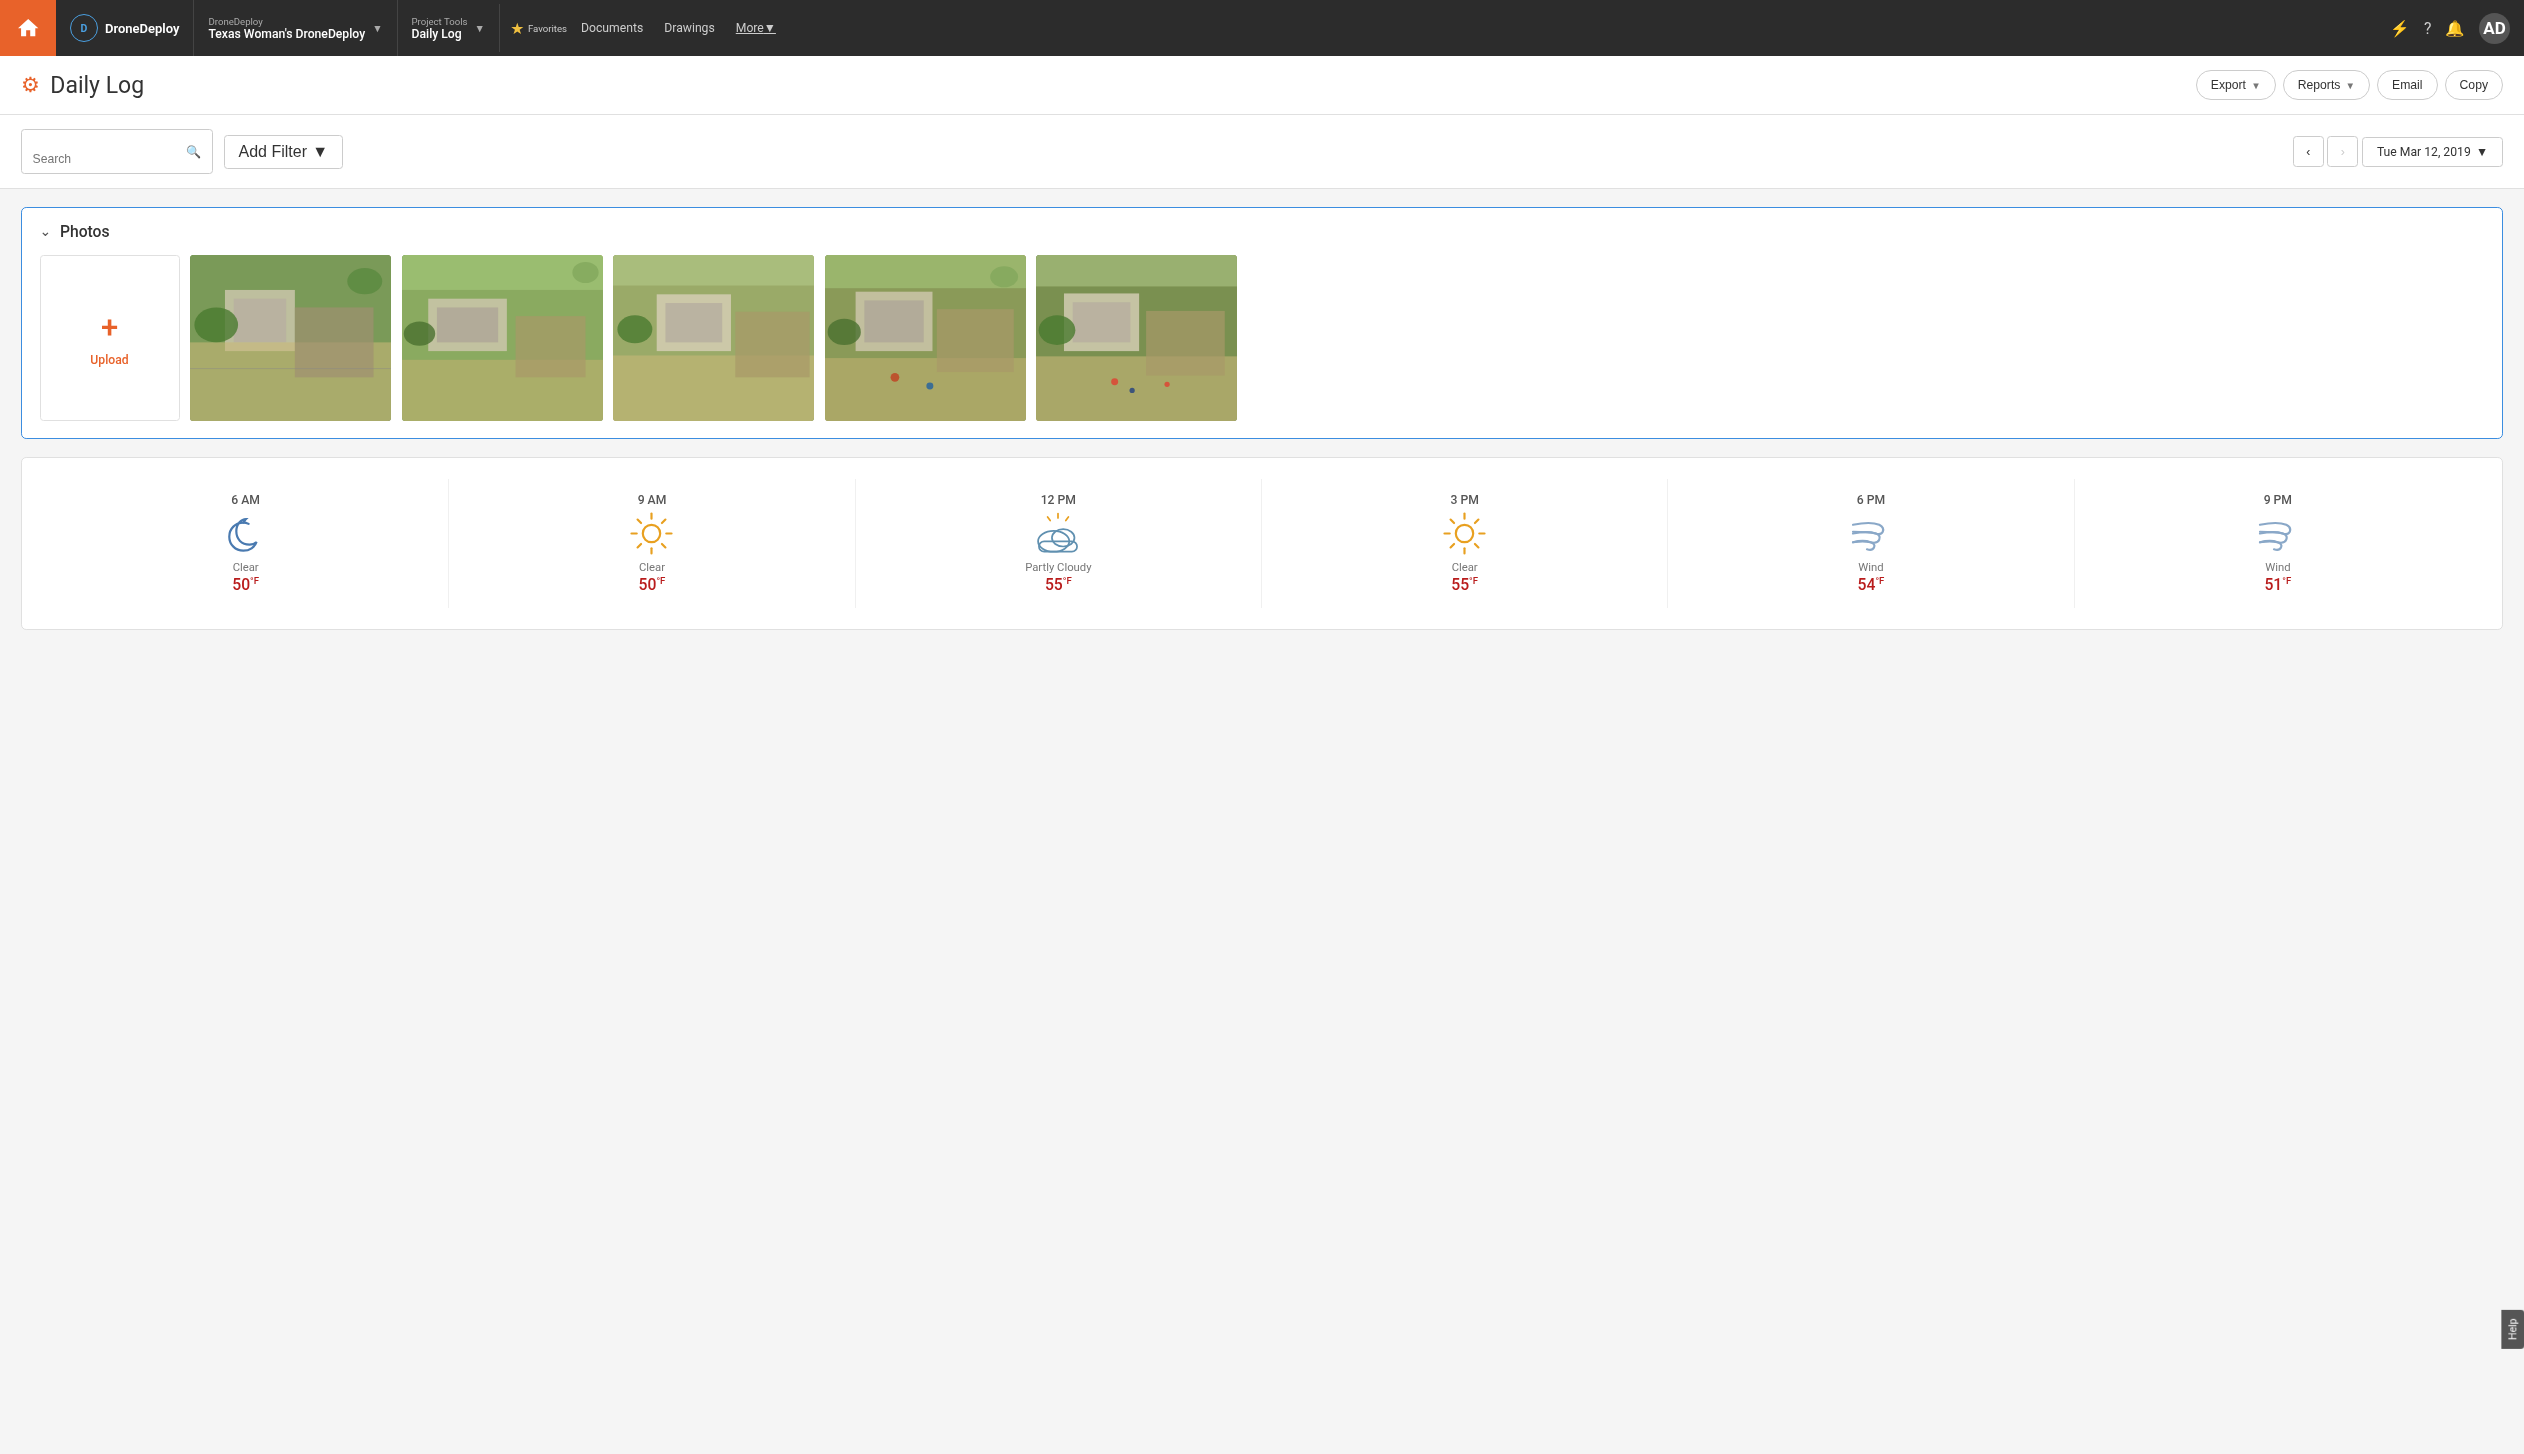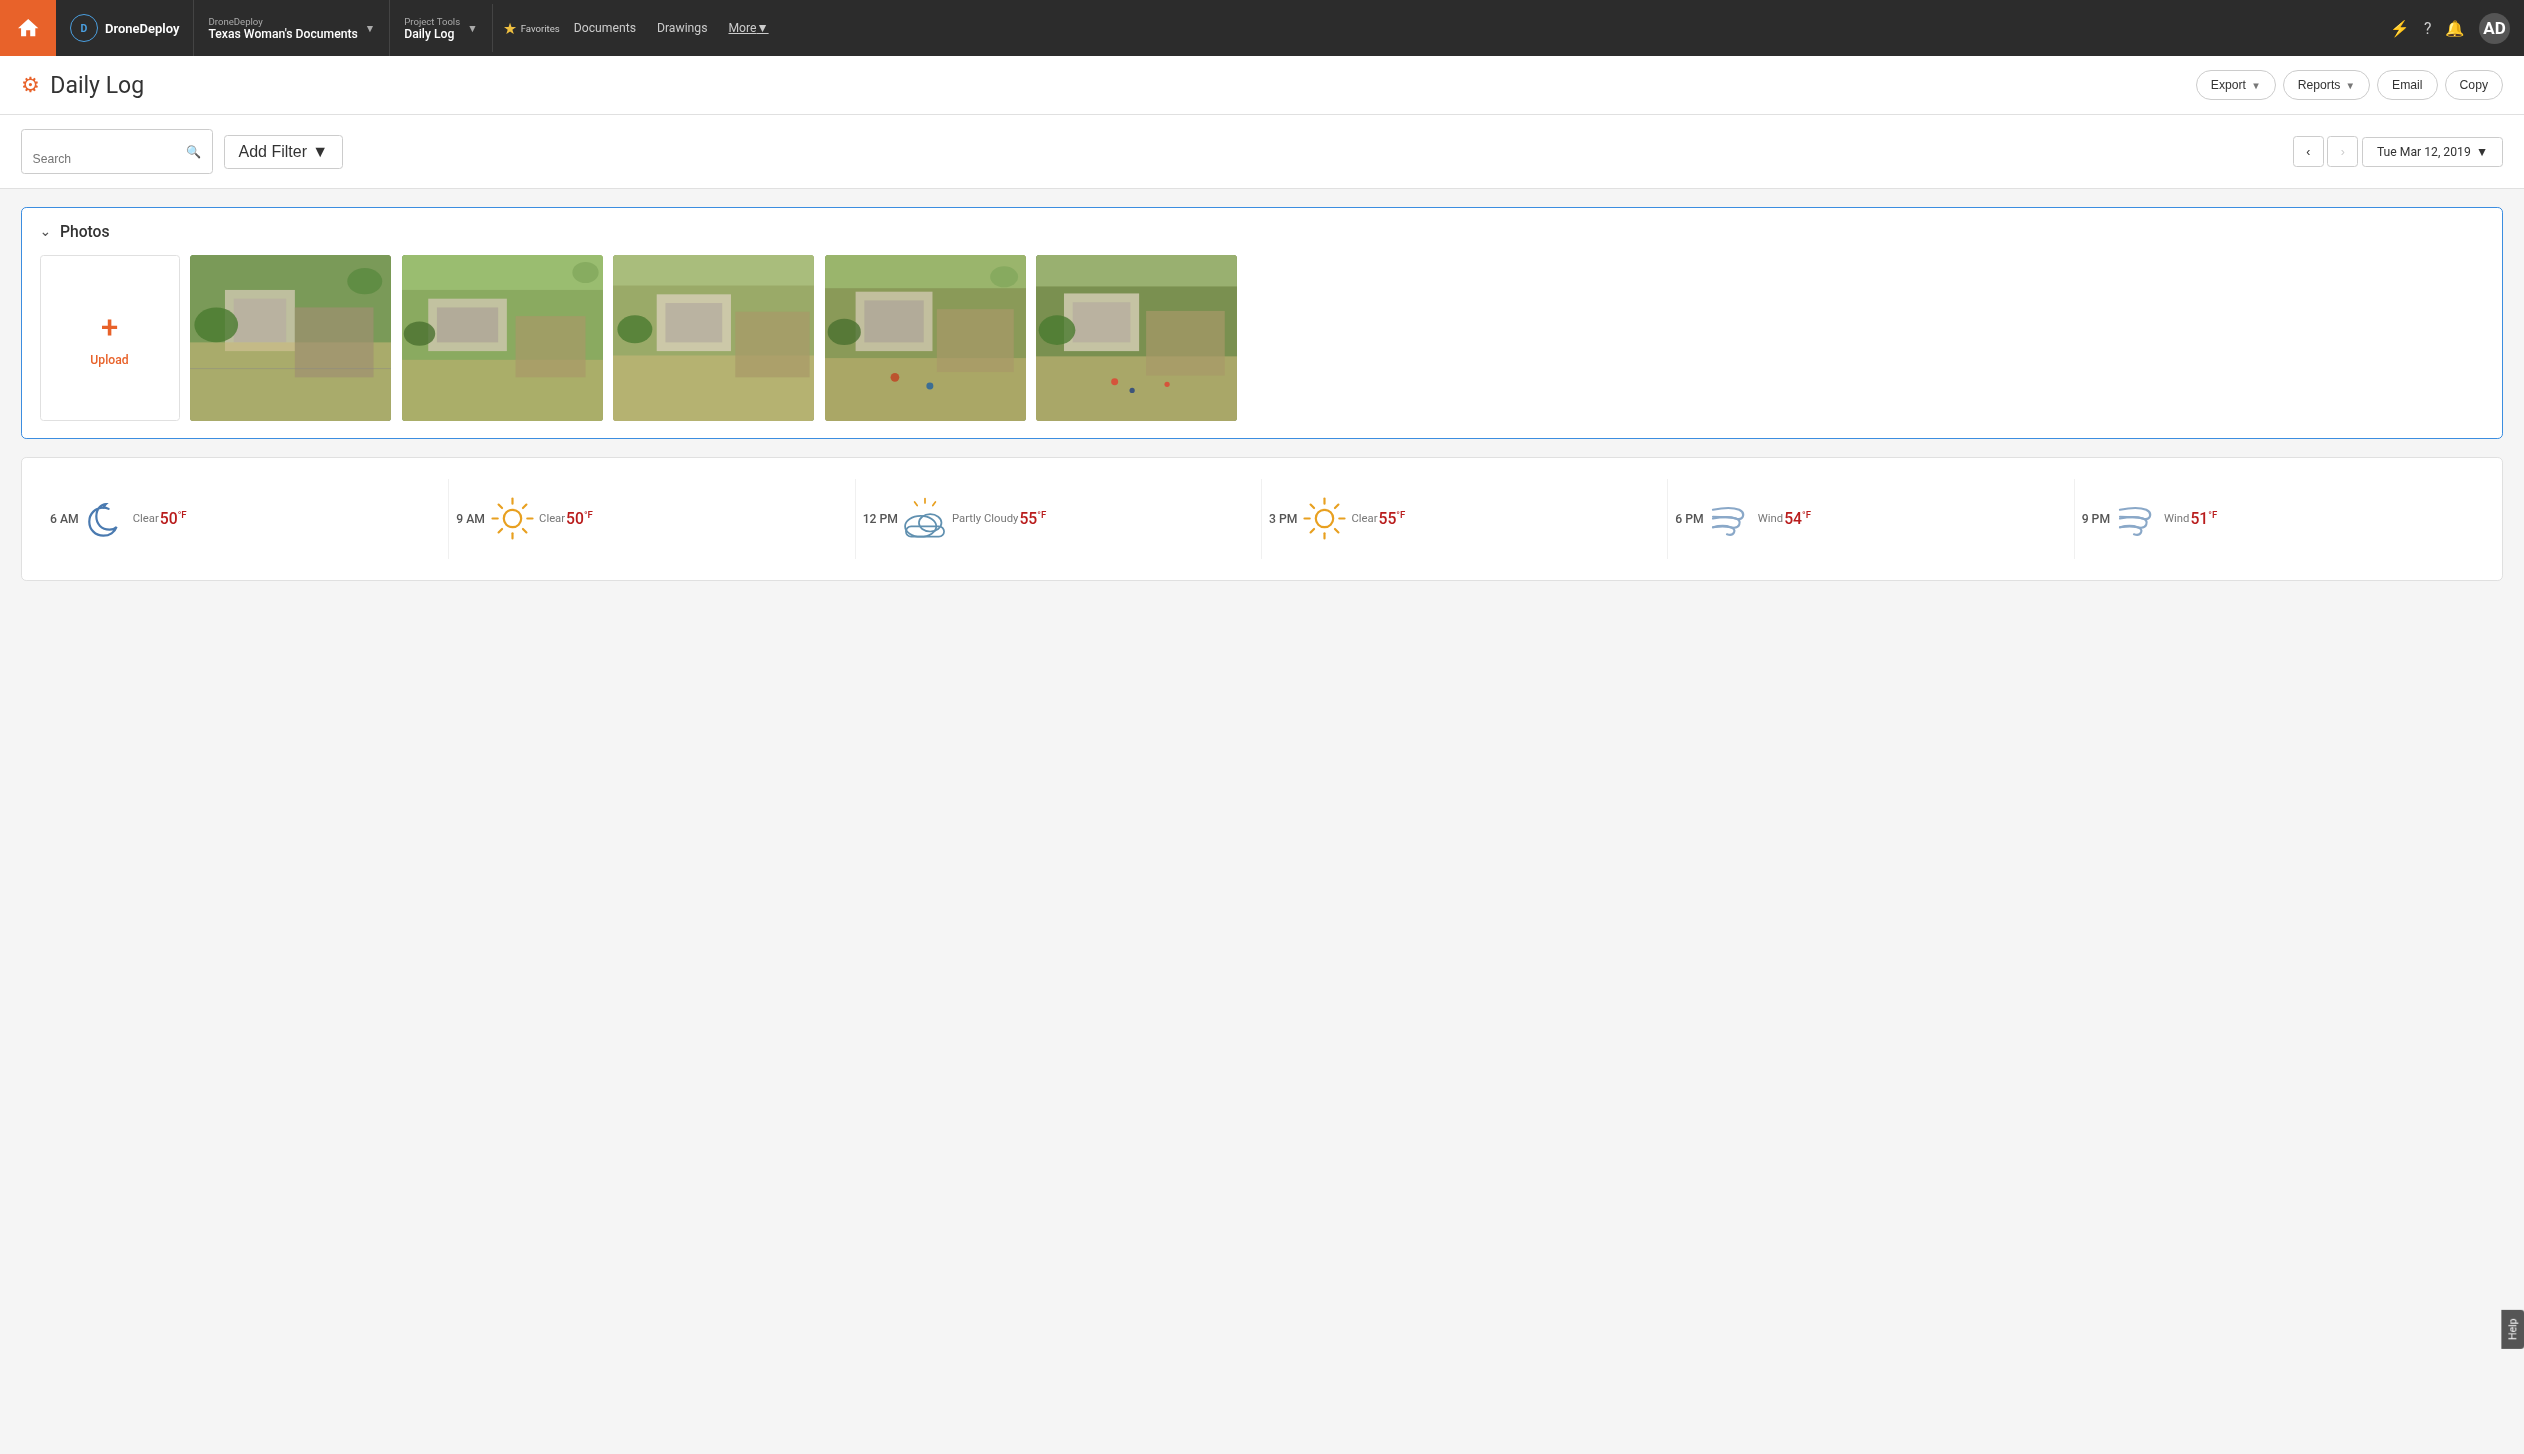--- a/index.html
+++ b/index.html
@@ -320,21 +320,21 @@
       border-radius: 5.2px;
       padding: 21px;
     }
     .weather-grid {
       display: grid;
       grid-template-columns: repeat(6, 1fr);
       gap: 0;
     }
     .weather-item {
       display: flex;
-      flex-direction: row;
+      flex-direction: column;
       align-items: center;
       gap: 1px;
       padding: 14px 7px;
       border-right: 0.9px solid #f0f0f0;
     }
     .weather-item:last-child { border-right: none; }
     .weather-time {
       font-size: 12.2px;
       color: #555;
       font-weight: 500;
@@ -387,21 +387,21 @@
   <div class="brand-section">
     <div class="brand-logo">
       <div class="logo-circle">D</div>
       <span>DroneDeploy</span>
     </div>
   </div>
 
   <div class="project-section">
     <div>
       <div class="sub-label">DroneDeploy</div>
-      <div class="main-label">Texas Woman's Documents</div>
+      <div class="main-label">Texas Woman's DroneDeploy</div>
     </div>
     <span class="chevron">▼</span>
   </div>
 
   <div class="tool-section">
     <div>
       <div class="sub-label">Project Tools</div>
       <div class="main-label">Daily Log</div>
     </div>
     <span class="chevron">▼</span>

